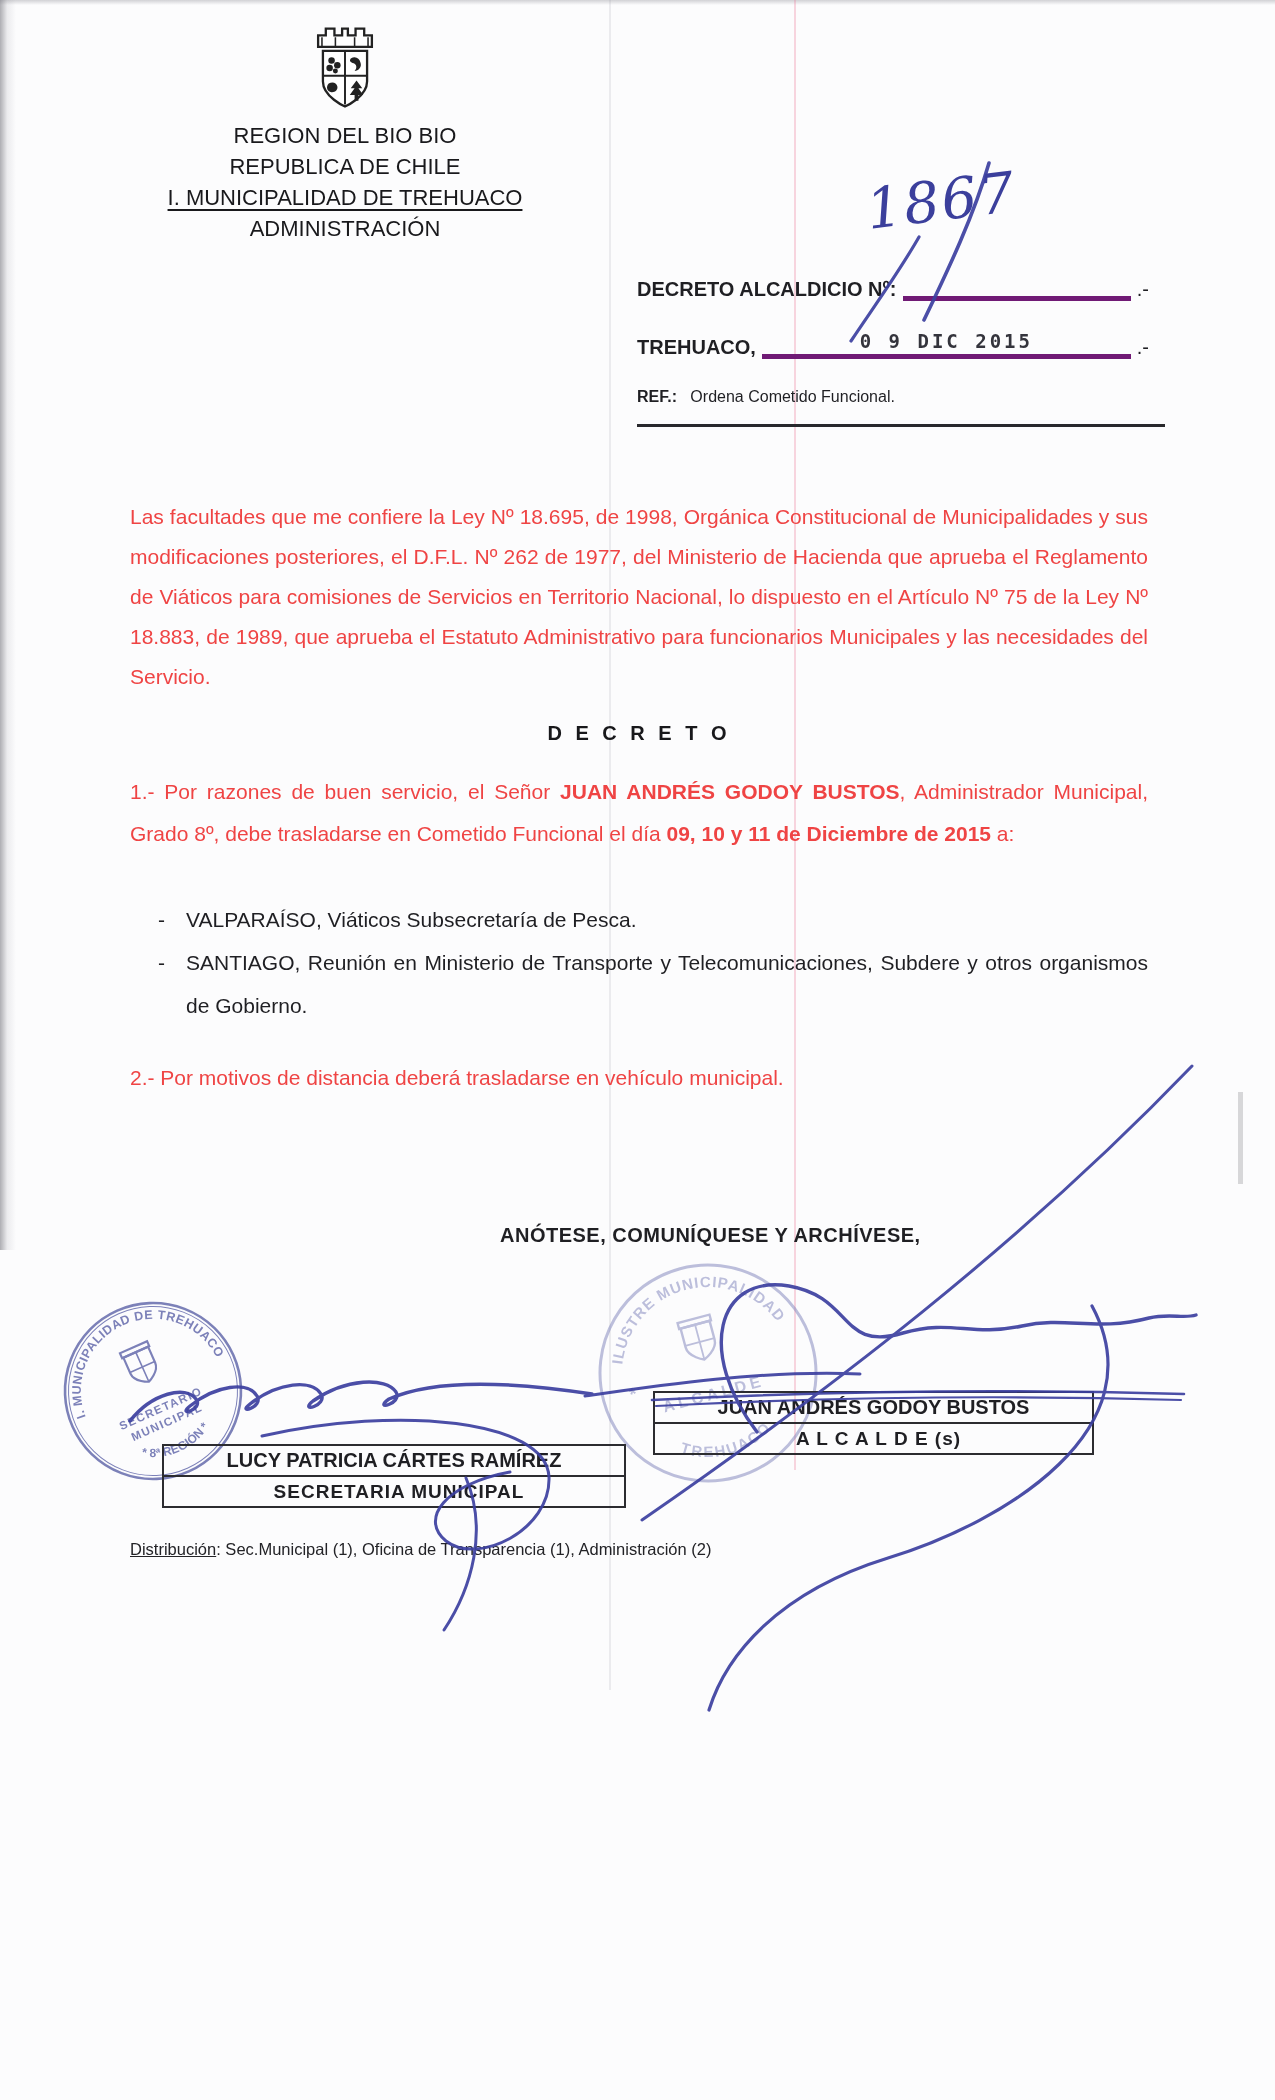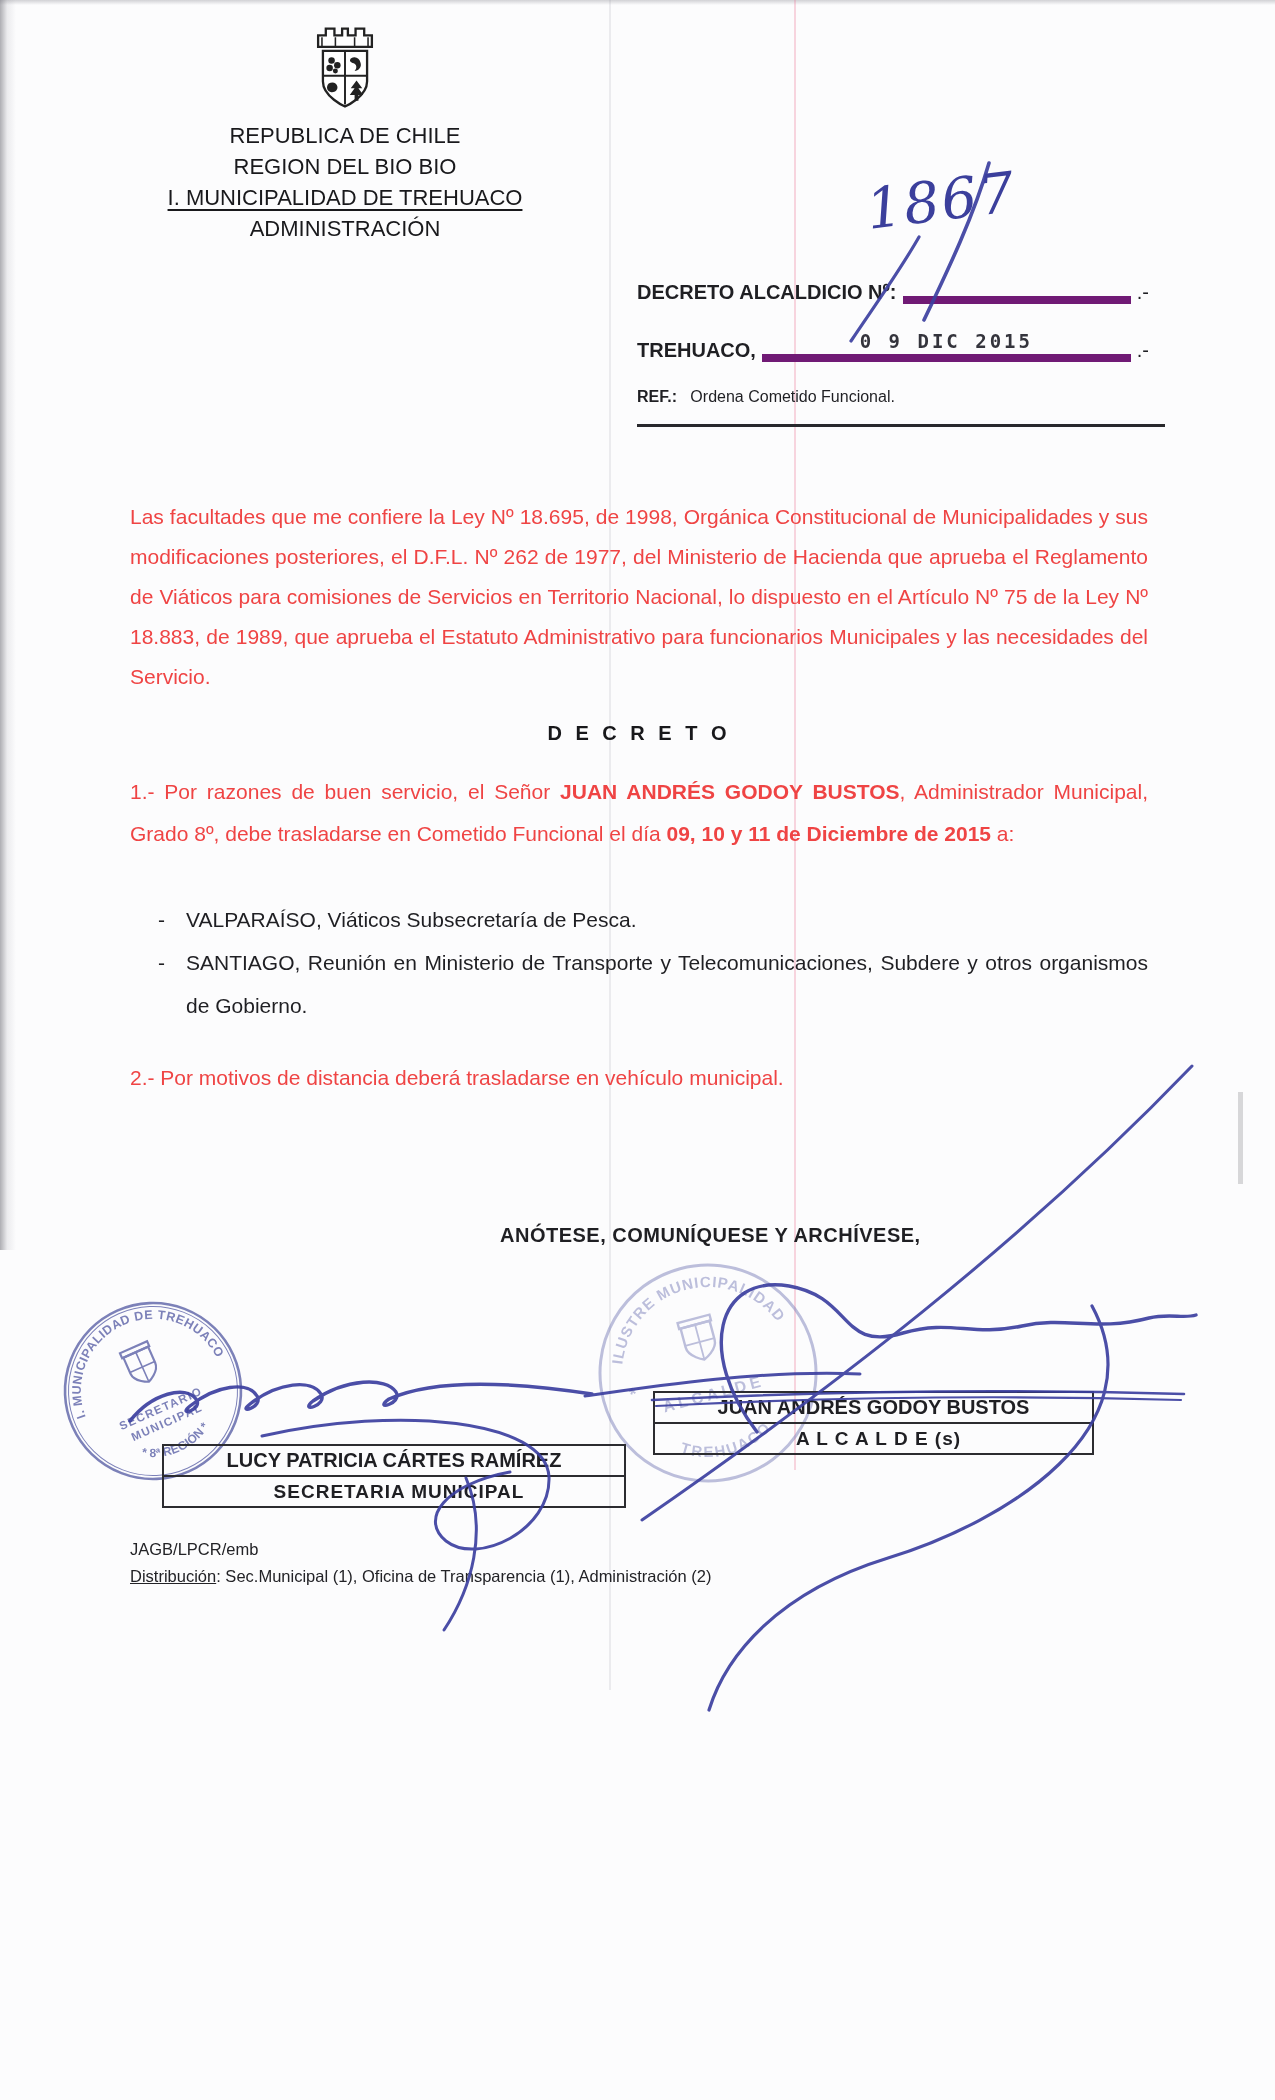--- a/index.html
+++ b/index.html
@@ -13,21 +13,21 @@
   .fold-line{left:609px;top:0;width:2px;height:1690px;background:rgba(150,150,162,.16);}
   .scan-line-pink{left:794px;top:0;width:2px;height:1470px;background:rgba(236,128,160,.32);}
   .edge-mark{left:1238px;top:1092px;width:5px;height:92px;background:rgba(128,128,136,.30);}
   
   .org-block{left:155px;top:20px;width:380px;text-align:center;}
   .org-line{font-size:22px;line-height:31px;color:#19191c;}
   .org-line.u{text-decoration:underline;text-underline-offset:4px;}
   
   .hrow{display:flex;align-items:flex-end;width:512px;font-size:20px;}
   .hrow .lbl{white-space:nowrap;font-weight:700;}
-  .hrow .fill{flex:1;border-bottom:8px solid #701a75;height:24px;margin-left:6px;text-align:center;}
+  .hrow .fill{flex:1;border-bottom:5px solid #701a75;height:24px;margin-left:6px;text-align:center;}
   .hrow .suffix{margin-left:6px;white-space:nowrap;}
   .date-stamp{font-family:"DejaVu Sans Mono",monospace;font-weight:700;font-size:19px;letter-spacing:3px;color:#34343c;}
   .ref-row{font-size:16px;}
   .ref-rule{left:637px;top:424px;width:528px;border-bottom:3px solid #28282c;}
   .hand-number{left:866px;top:168px;font-family:"DejaVu Serif",serif;font-style:italic;font-size:56px;color:#3b3f9c;transform:rotate(-7deg);letter-spacing:2px;}
   
   .sec-title{width:1018px;left:130px;text-align:center;font-weight:700;font-size:20px;color:#18181b;}
   .para{left:130px;width:1018px;font-size:21px;line-height:40px;text-align:justify;color:#ef4444;}
   .para2{line-height:42px;}
   .dest{left:158px;width:990px;font-size:21px;line-height:43px;}
@@ -68,22 +68,22 @@
       <g fill="#222">
         <circle cx="36" cy="42" r="3.4"></circle>
           <circle cx="42" cy="47" r="3.4"></circle>
           <circle cx="34" cy="50" r="3.4"></circle>
           <circle cx="40" cy="53" r="2.6"></circle>
         <path d="M56 40 c5 -3 9 0 10 4 c2 5 -2 9 -6 9 c3 -3 2 -7 -1 -8 c-3 -1 -5 -2 -3 -5 z"></path>
         <path d="M33 66 c4 -2 8 -1 9 3 c1 4 -3 7 -7 6 c-4 -1 -5 -6 -2 -9 z"></path>
         <path d="M62 63 l6 8 h-4 l5 7 h-5 v6 h-4 v-6 h-5 l5 -7 h-4 z"></path>
       </g>
     </svg>
+    <div class="org-line">REGION DEL BIO BIO</div>
     <div class="org-line">REPUBLICA DE CHILE</div>
-    <div class="org-line">REGION DEL BIO BIO</div>
     <div class="org-line u">I. MUNICIPALIDAD DE TREHUACO</div>
     <div class="org-line">ADMINISTRACIÓN</div>
   </div>
 
   <div class="abs hrow" style="left:637px;top:272px;">
     <span class="lbl">DECRETO ALCALDICIO Nº:</span>
     <span class="fill"></span>
     <span class="suffix">.-</span>
   </div>
   <div class="abs hand-number">1867</div>
@@ -170,21 +170,20 @@
   <div class="abs name-box" style="left:653px;top:1391px;width:437px;">
     <div class="row1">JUAN ANDRÉS GODOY BUSTOS</div>
     <div class="row2">A L C A L D E   (s)</div>
   </div>
   <div class="abs name-box" style="left:162px;top:1444px;width:460px;">
     <div class="row1">LUCY PATRICIA CÁRTES RAMÍREZ</div>
     <div class="row2">SECRETARIA MUNICIPAL</div>
   </div>
 
   <div class="abs footer">
-    <div>JAGB/LPCR/emb</div>
     <div><span class="u b" style="font-weight:400">Distribución</span><span>: Sec.Municipal (1), Oficina de Transparencia (1), Administración (2)</span></div>
   </div>
 
   <svg class="abs" style="left:0;top:0;pointer-events:none;" width="1275" height="2100" viewBox="0 0 1275 2100">
     <g stroke="#3c40a0" fill="none" stroke-linecap="round" opacity="0.92">
       <path d="M 989 163 C 974 215 949 268 924 320" stroke-width="3.6"></path>
       <path d="M 919 237 C 899 272 873 308 851 341" stroke-width="3.2"></path>
       <path d="M 130 1421 C 152 1393 186 1385 196 1399 C 204 1410 176 1417 190 1406 C 216 1385 248 1381 257 1396 C 264 1407 236 1415 250 1404 C 278 1382 312 1379 321 1394 C 328 1406 298 1413 313 1401 C 346 1378 386 1377 396 1392 C 403 1404 372 1411 389 1399 C 438 1377 520 1383 592 1394" stroke-width="3.4"></path>
       <path d="M 262 1436 C 400 1405 546 1420 549 1477 C 551 1530 478 1566 446 1541 C 419 1519 445 1484 510 1472" stroke-width="3"></path>
       <path d="M 466 1478 C 488 1530 472 1588 444 1630" stroke-width="3"></path>

